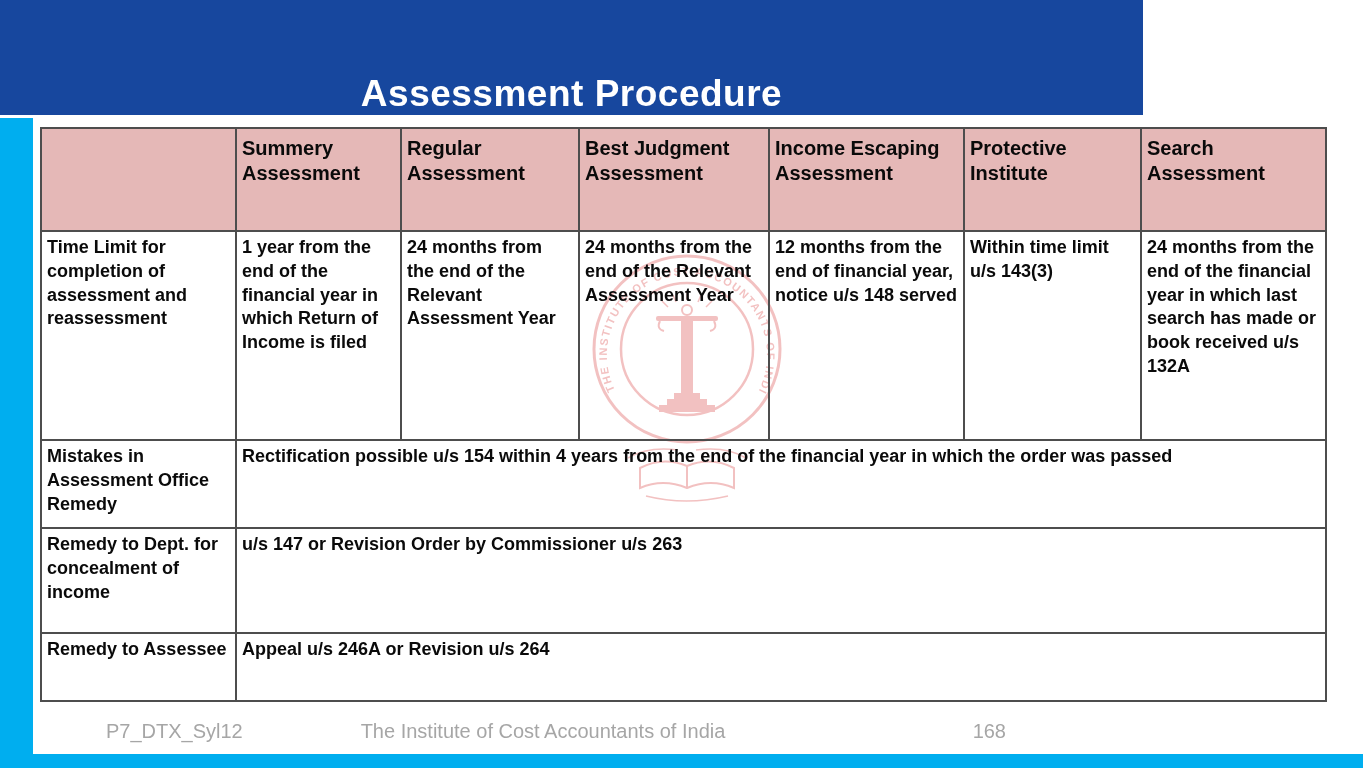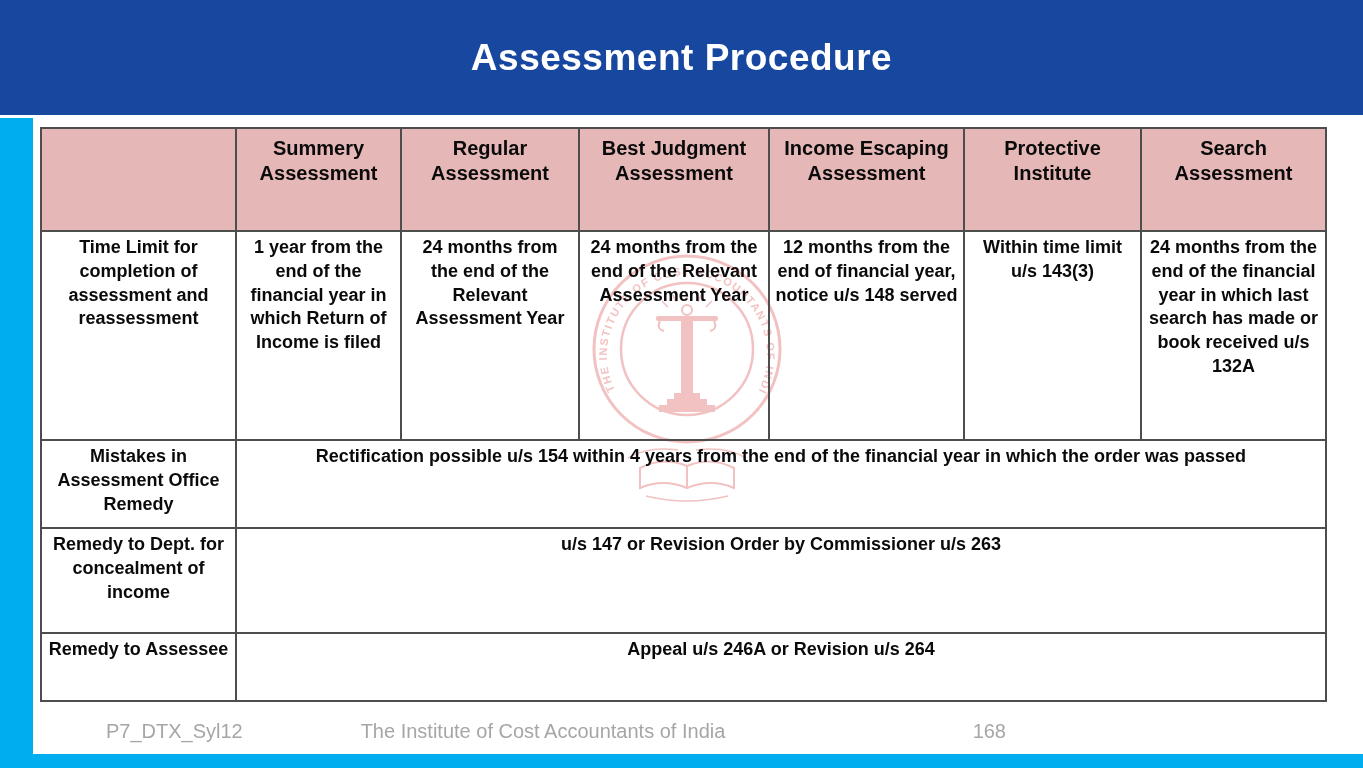--- a/index.html
+++ b/index.html
@@ -2,43 +2,43 @@
 <html><head>
 <meta charset="utf-8">
 <style>
   html,body{margin:0;padding:0;}
   body{
     width:1363px;height:768px;position:relative;overflow:hidden;
     background:#ffffff;
     font-family:"Liberation Sans","DejaVu Sans",sans-serif;
   }
   .titlebar{
-    position:absolute;left:0;top:0;width:1363px;height:115px;
-    background:#17479E;display:flex;align-items:center;justify-content:center;
+    position:absolute;left:0;top:0;width:1143px;height:115px;
+    background:#17479E;display:flex;align-items:flex-end;justify-content:center;
   }
   .titlebar h1{
     margin:0;color:#ffffff;font-size:37px;font-weight:bold;letter-spacing:0.5px;
   }
   .stripe{
     position:absolute;left:0;top:118px;width:33px;height:650px;background:#00AEEF;
   }
   .bottombar{
     position:absolute;left:0;top:754px;width:1363px;height:14px;background:#00AEEF;
   }
   .watermark{
     position:absolute;left:588px;top:252px;width:198px;height:252px;
     opacity:0.55;z-index:0;pointer-events:none;
   }
   table.main{
     position:absolute;left:40px;top:127px;width:1285px;z-index:1;
     border-collapse:collapse;table-layout:fixed;background:transparent;
   }
   table.main td{
     border:2px solid #4d4d4d;
-    vertical-align:top;text-align:center;
+    vertical-align:top;text-align:left;
     font-weight:bold;color:#0a0a0a;
     font-size:18px;line-height:1.32;
     padding:4px 5px 0 5px;
     overflow:hidden;
   }
   table.main{border:2px solid #2e2e2e;}
   tr.r-head td{
     background:#E5B8B7;font-size:20px;line-height:1.25;padding-top:7px;
   }
   tr.r-head{height:103px;}

